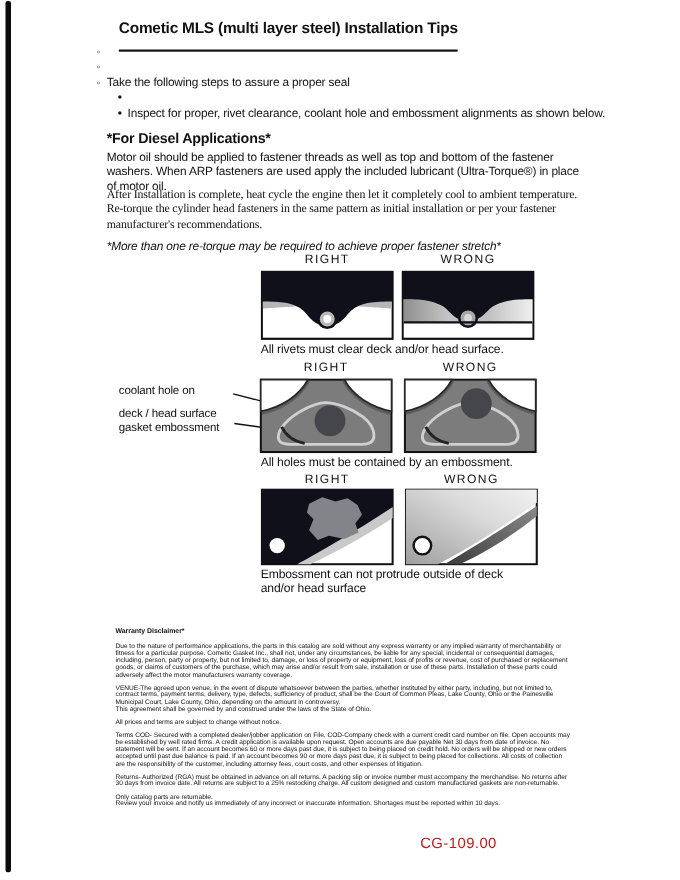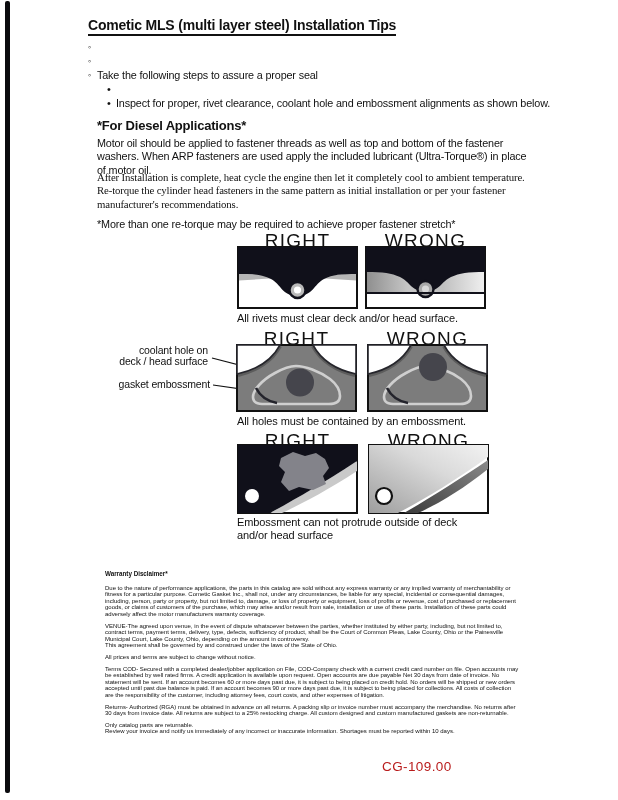--- a/index.html
+++ b/index.html
@@ -1,32 +1,32 @@
 <!DOCTYPE html>
 <html><head>
 <meta charset="utf-8">
 <style>
   html,body{margin:0;padding:0;}
   body{width:618px;height:800px;background:#ffffff;position:relative;overflow:hidden;
        font-family:"Liberation Sans", sans-serif;color:#111;}
   .abs{position:absolute;}
   .scanbar{left:5px;top:1px;width:5px;height:792px;background:#0b0b0e;border-radius:2px;}
-  .title{left:88px;top:17px;font-size:14px;font-weight:bold;letter-spacing:-0.2px;
-         border-bottom:2px solid #111;padding-bottom:1px;white-space:nowrap;}
+  .title{left:108px;top:17px;font-size:14px;font-weight:bold;letter-spacing:-0.2px;
+         border-bottom:2px solid #111;padding-bottom:12px;white-space:nowrap;}
   .bullets{left:88px;top:40px;width:470px;font-size:10.8px;line-height:14px;letter-spacing:-0.15px;}
   .brow{display:flex;align-items:flex-start;}
   .bmark{width:9px;flex:0 0 9px;font-size:9px;line-height:14px;}
   .brow.sub{margin-left:19px;}
   .brow.sub .bmark{font-size:11px;}
   .h2{left:97px;top:118px;font-size:13px;font-weight:bold;letter-spacing:-0.2px;}
   .para{left:97px;width:432px;font-size:10.8px;line-height:13.4px;letter-spacing:-0.15px;}
-  .p1{top:137px;} .p2{top:171px;font-family:Liberation Serif, serif;} .pnote{top:218px;}
-  .dirlabel{font-size:19px;letter-spacing:1.3px;text-align:center;width:121px;white-space:nowrap;}
+  .p1{top:137px;} .p2{top:171px;font-family:Liberation Serif, serif;} .pnote{top:218px;font-style:italic;}
+  .dirlabel{font-size:11px;letter-spacing:1.3px;text-align:center;width:121px;white-space:nowrap;}
   .caption{font-size:11px;letter-spacing:-0.1px;line-height:13px;}
-  .calloutlbl{font-size:10.5px;line-height:11px;text-align:right;letter-spacing:-0.15px;}
+  .calloutlbl{font-size:10.5px;line-height:21px;text-align:left;letter-spacing:-0.15px;}
   .legal{left:105px;top:571px;width:414px;font-size:6px;line-height:6.6px;letter-spacing:-0.02px;}
   .legal p{margin:0 0 5px 0;white-space:pre-line;}
   .legal .lheading{font-weight:bold;font-size:6.3px;margin-bottom:7px;}
   .footer{left:382px;top:759px;font-size:13.5px;letter-spacing:0.4px;color:#b91c1c;}
   svg{display:block;}
 </style>
 </head>
 <body>
 
 <div class="abs scanbar"></div>

